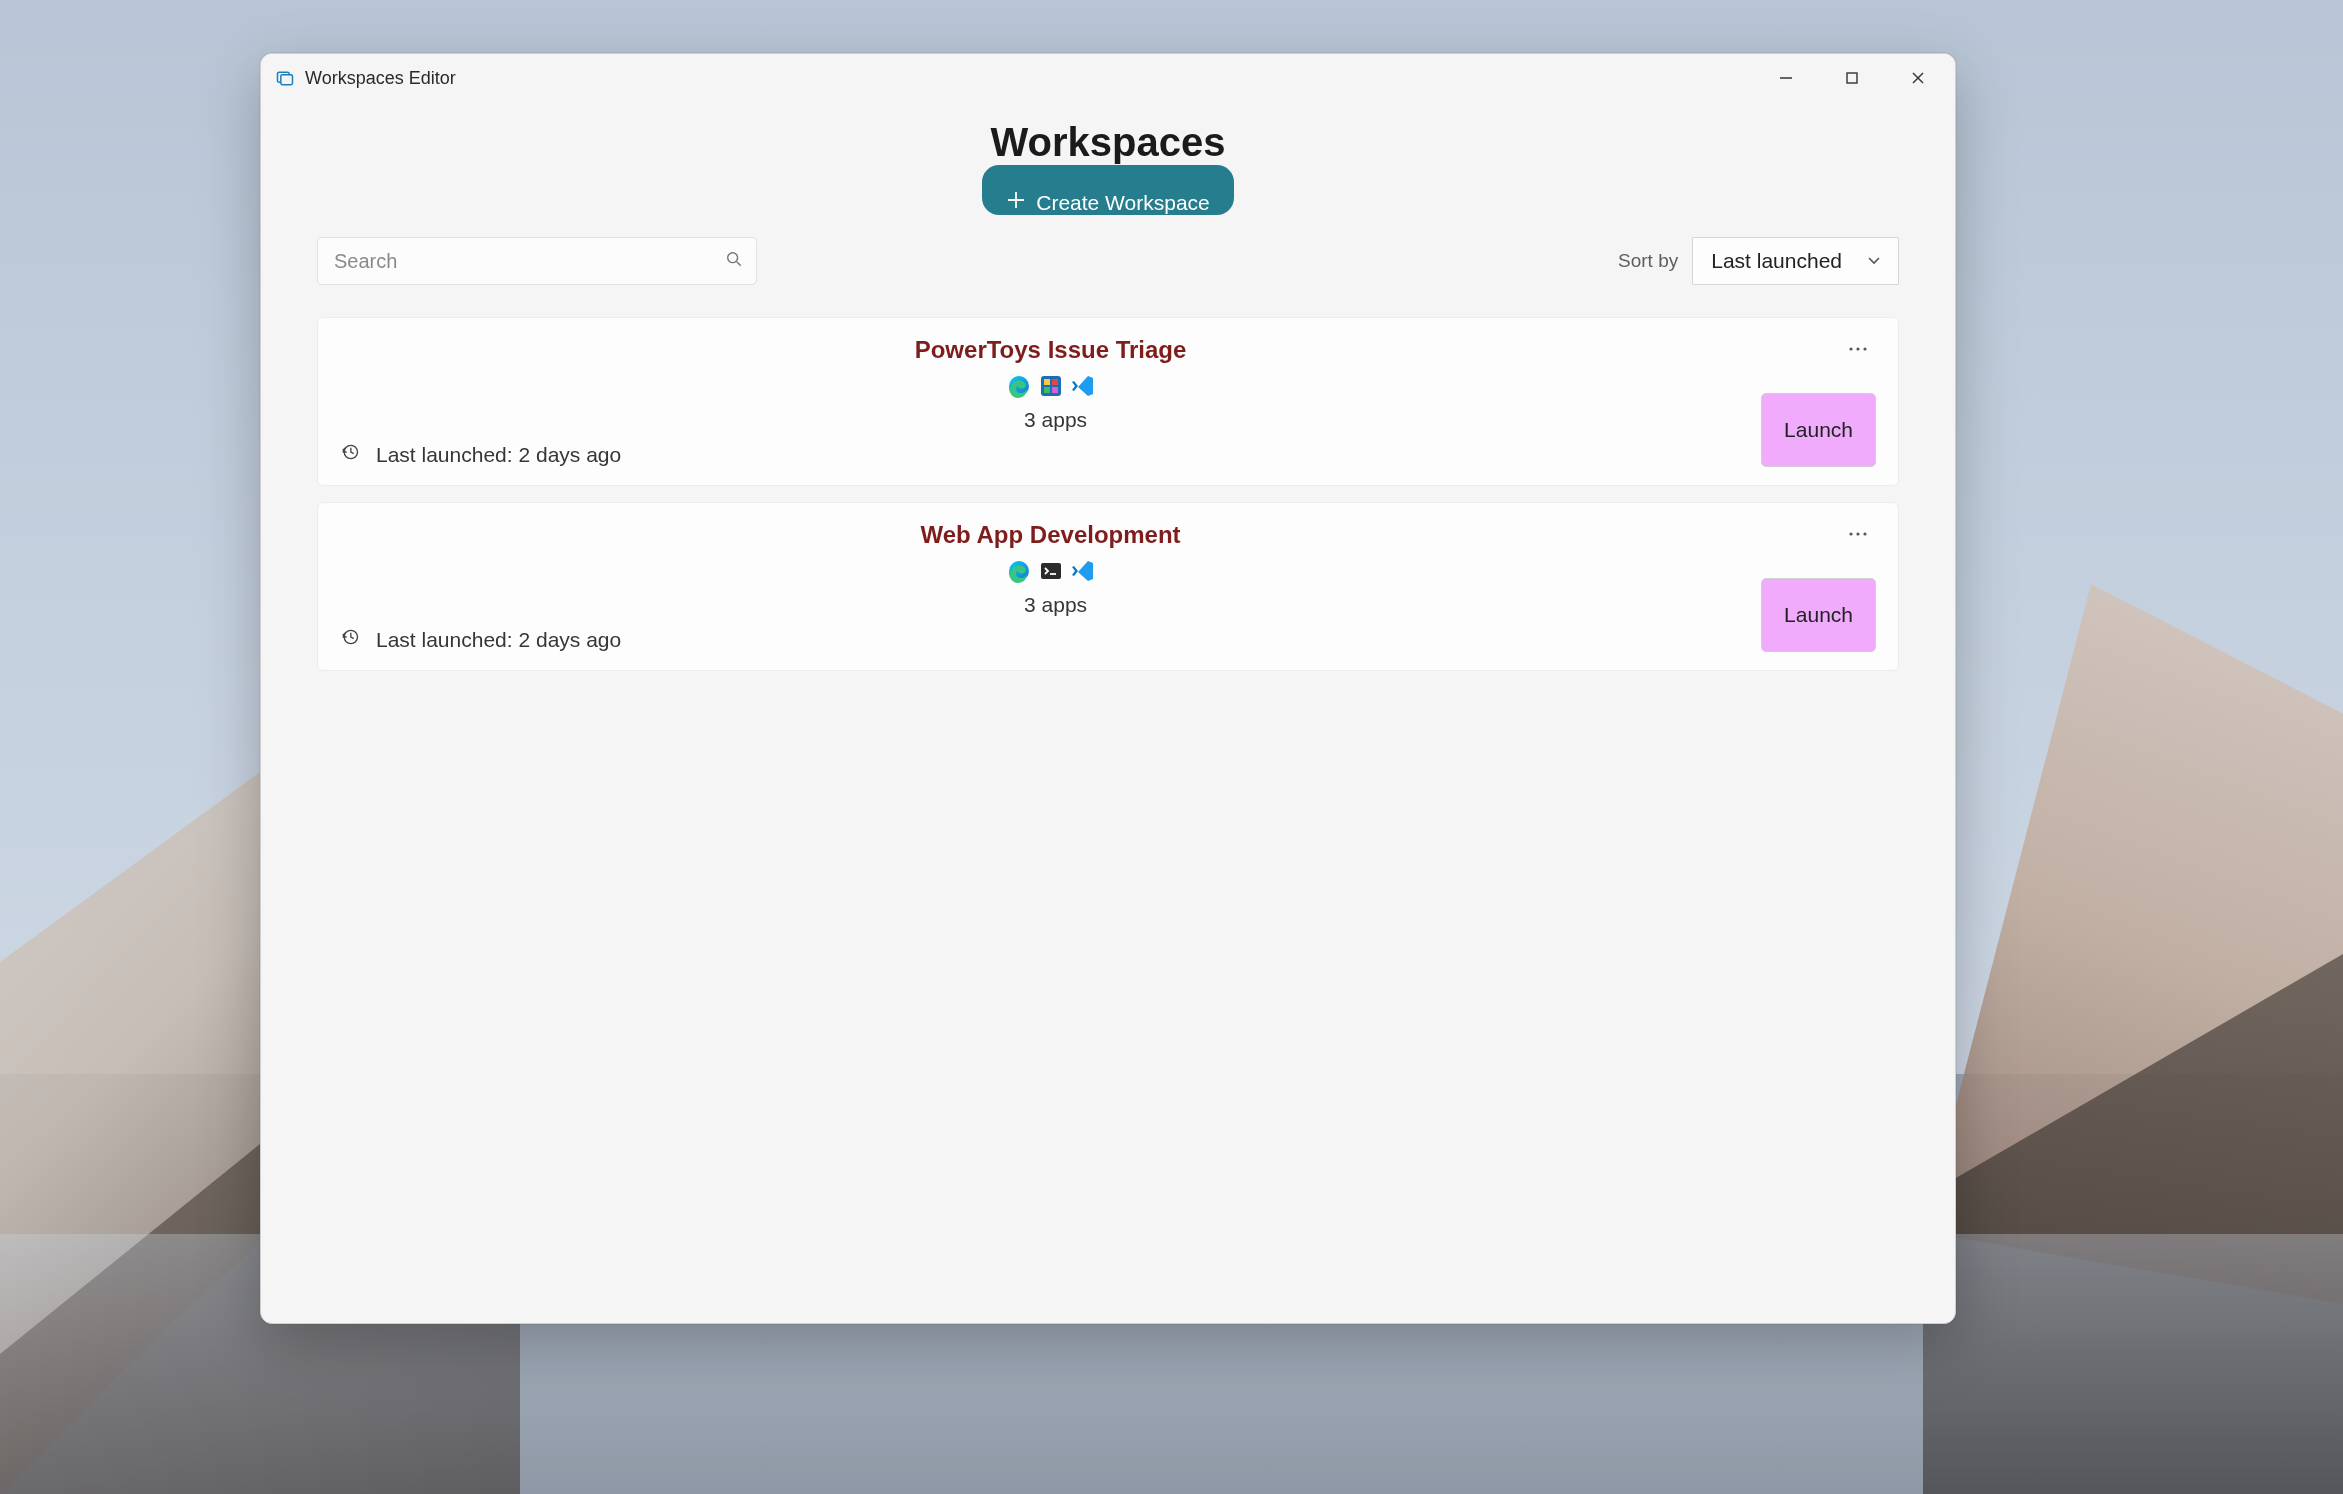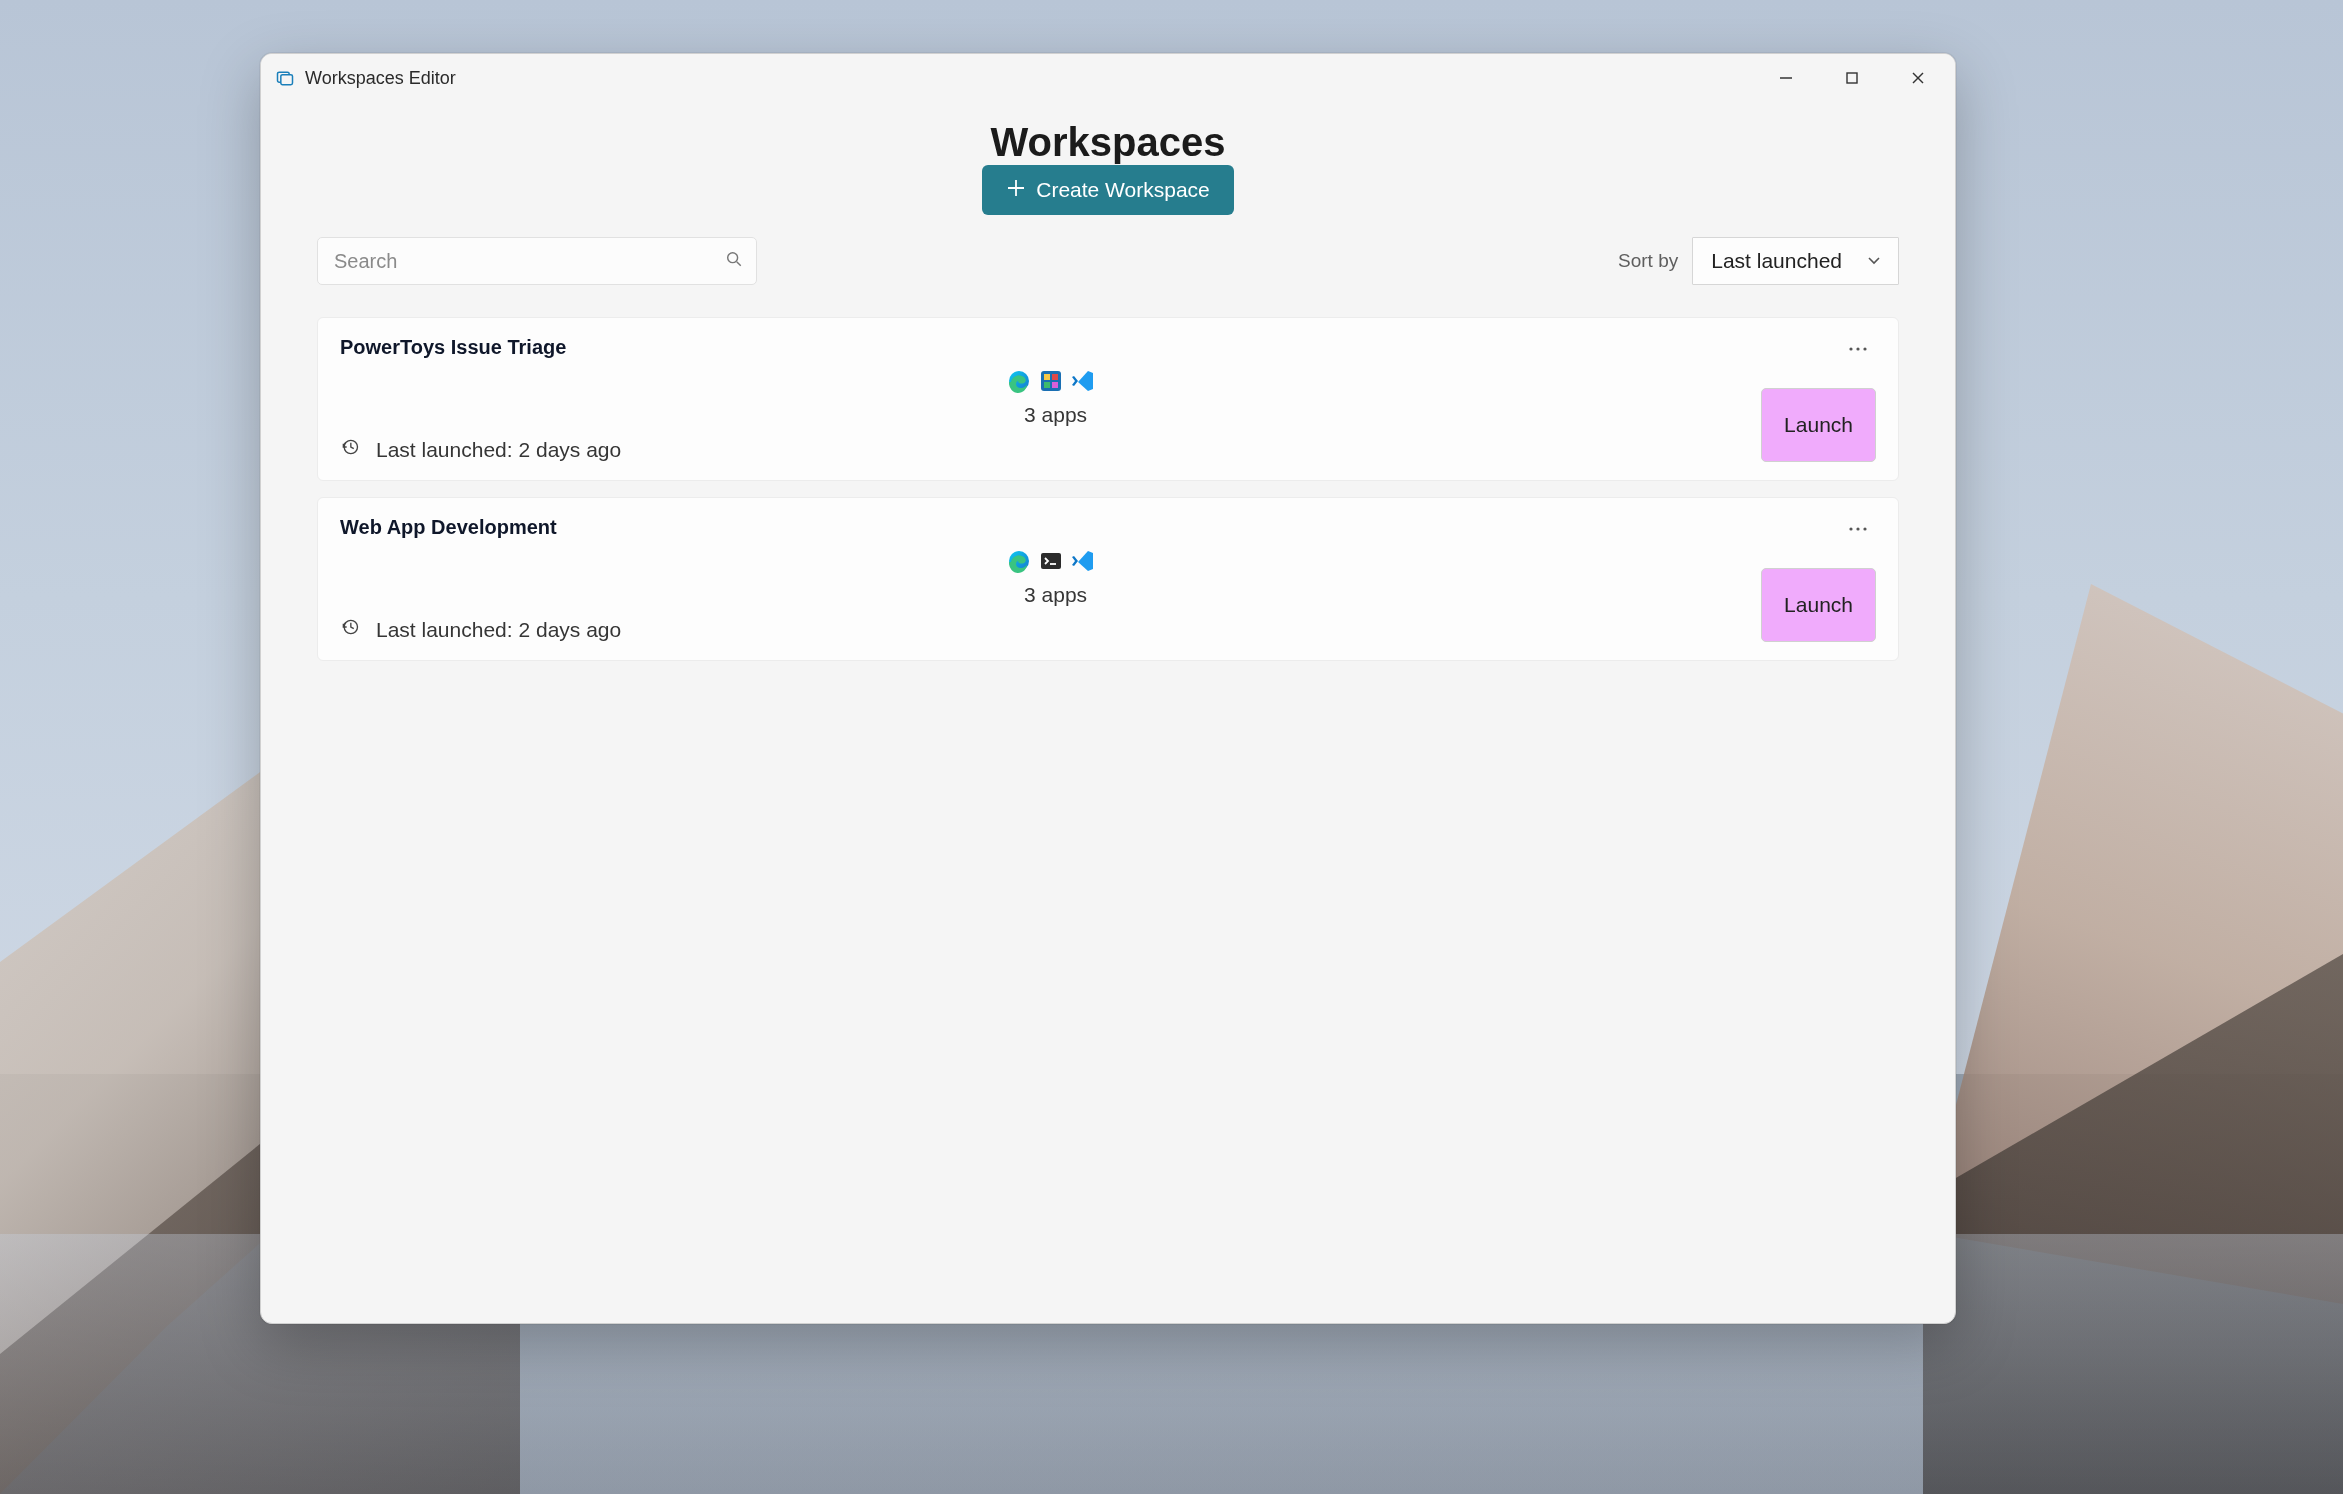--- a/index.html
+++ b/index.html
@@ -135,27 +135,27 @@
       margin-bottom: 22px;
       flex-direction: column;
     }
     .page-title {
       font-size: 40px;
       font-weight: 600;
       color: #1b1b1b;
     }
     .create-btn {
       display: flex;
-      align-items: center;
+      align-items: flex-end;
       gap: 10px;
       background: #267d8e;
       color: #fff;
       border: none;
-      border-radius: 6px;
-      padding: 7px 24px;
+      border-radius: 17px;
+      padding: 0 24px;
       height: 50px;
       font-size: 21px;
       cursor: pointer;
     }
 
     .controls-row {
       display: flex;
       align-items: center;
       justify-content: space-between;
       margin-bottom: 32px;
@@ -216,24 +216,25 @@
       background: #fdfdfd;
       border: 1px solid #ececec;
       border-radius: 6px;
       padding: 18px 22px;
       display: flex;
       justify-content: space-between;
       position: relative;
     }
     .ws-left { flex: 1; }
     .ws-title {
-      font-size: 20px;
+      font-size: 24px;
       font-weight: 600;
-      color: #0f172a;
+      color: #7f1d1d;
       margin-bottom: 10px;
+      text-align: center;
     }
     .ws-apps-row {
       display: flex;
       align-items: center;
       gap: 10px;
       margin-bottom: 10px;
       flex-direction: column;
     }
     .app-icons {
       display: flex;

